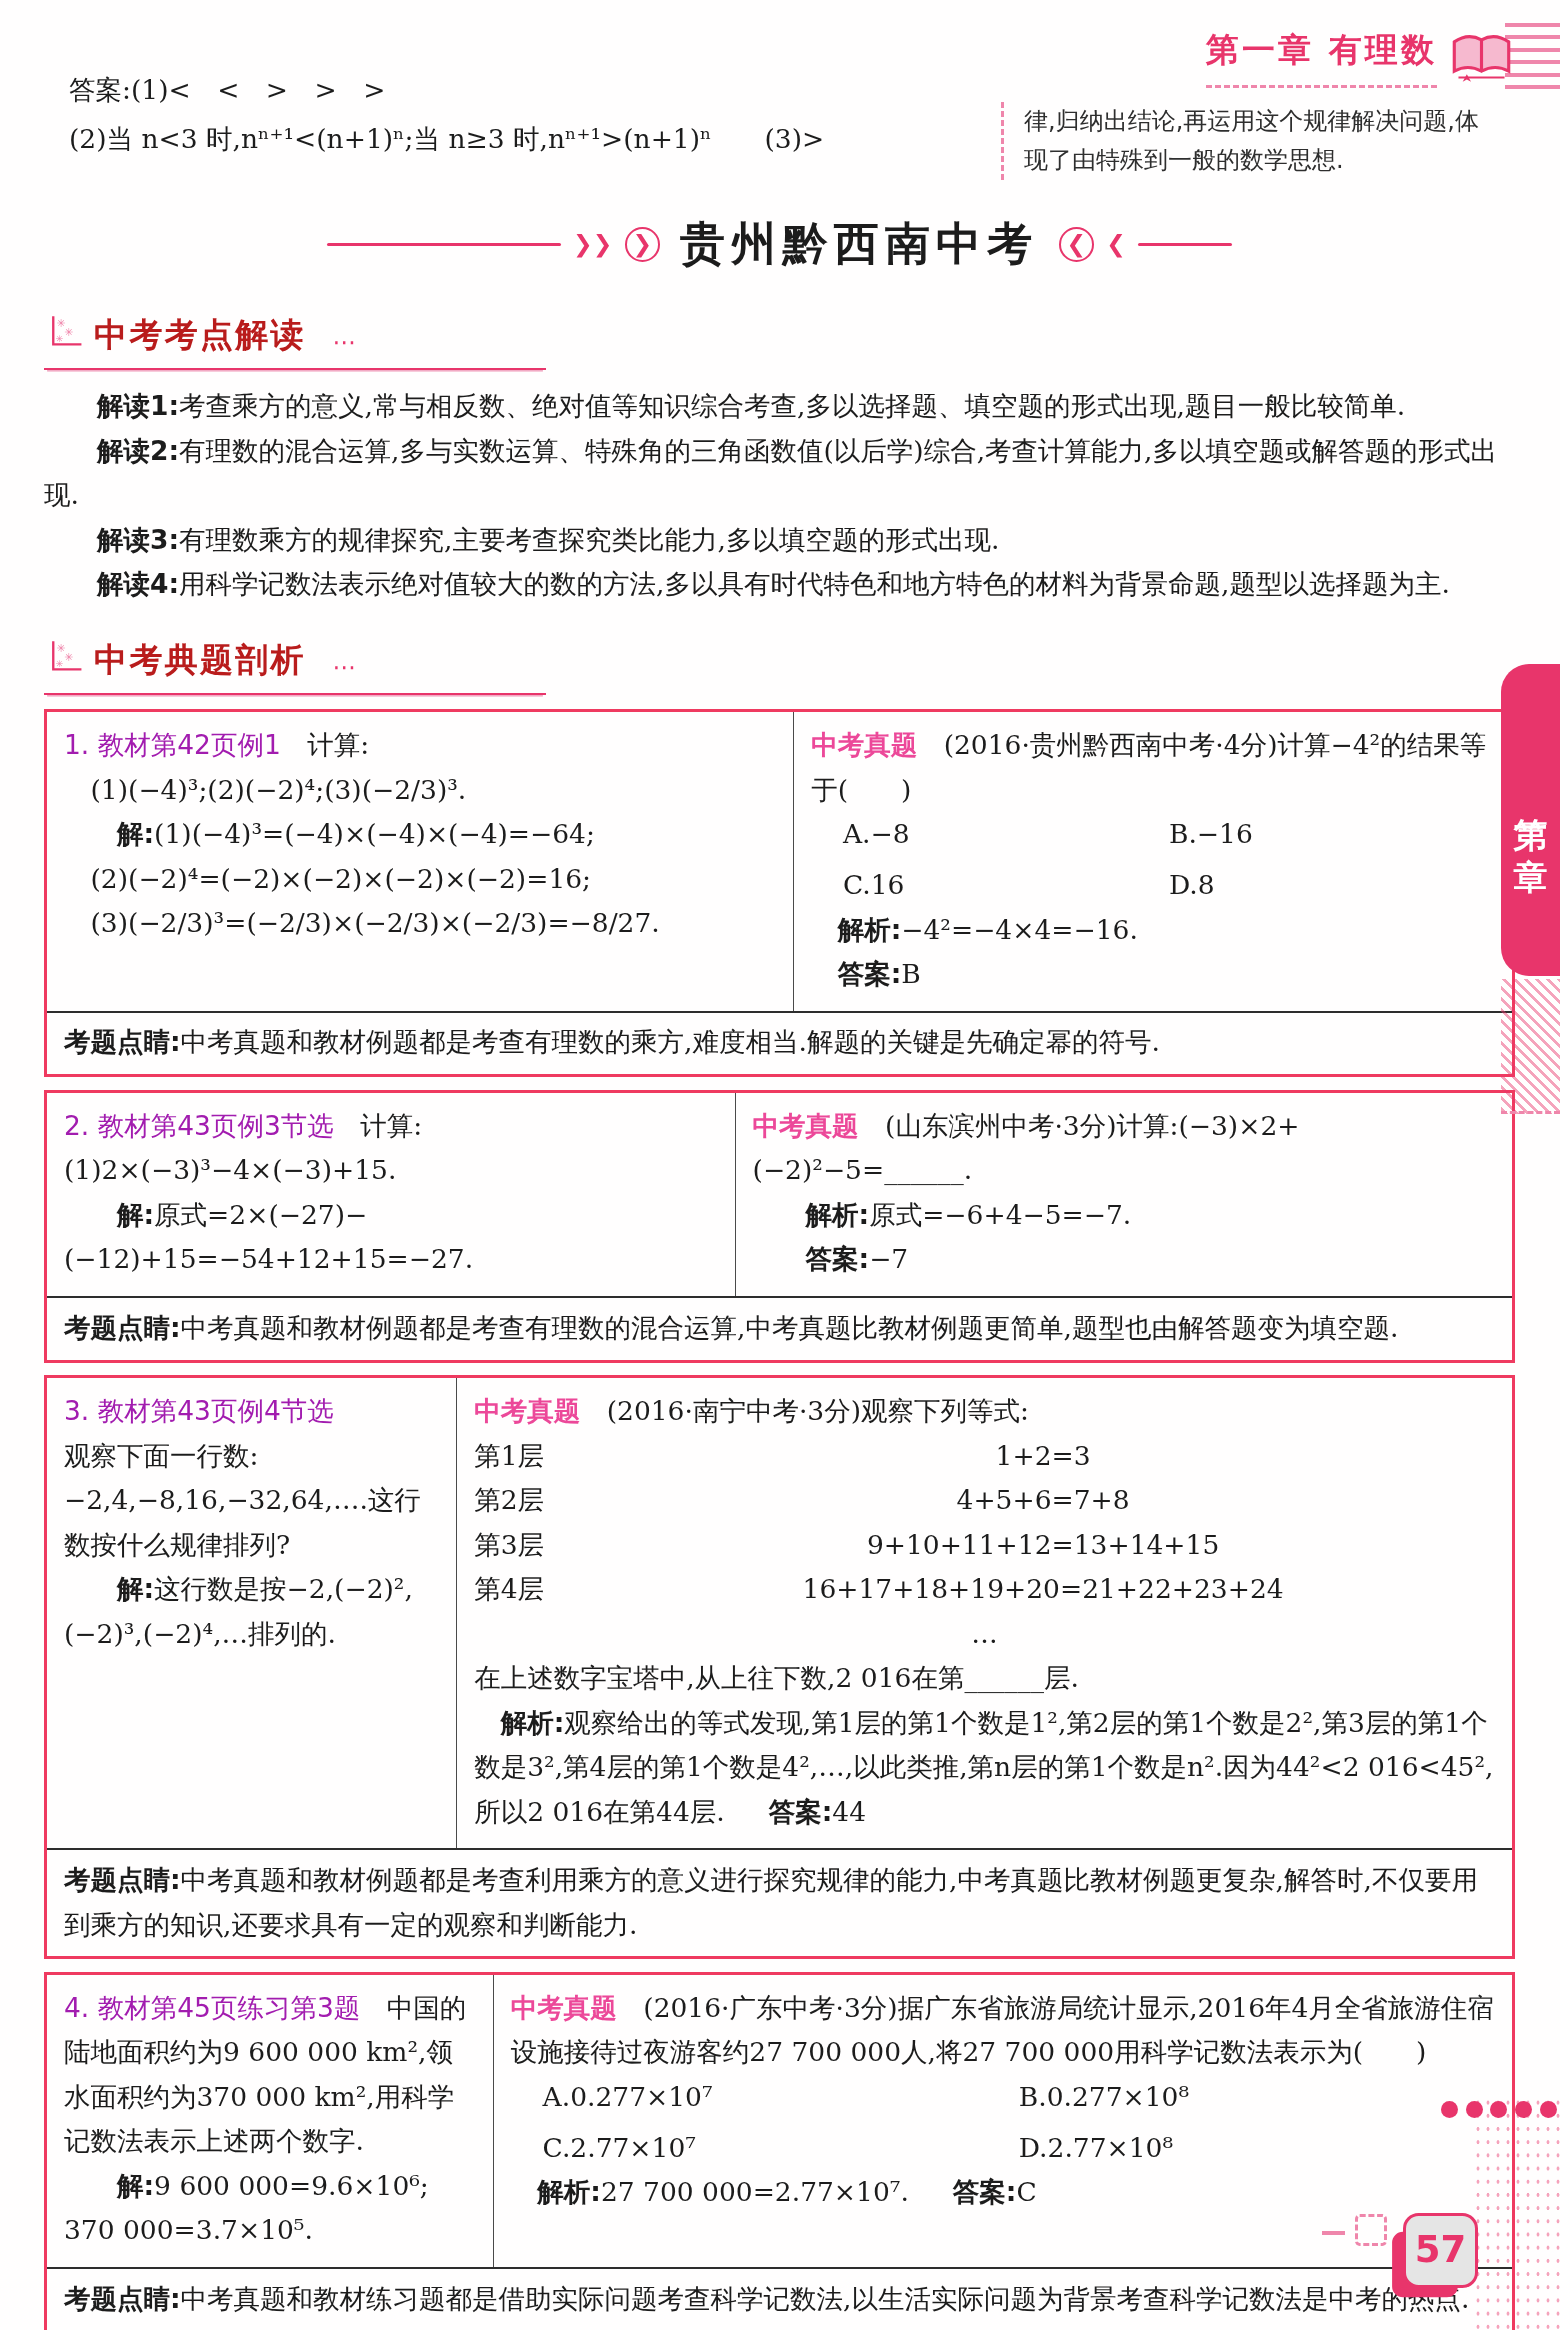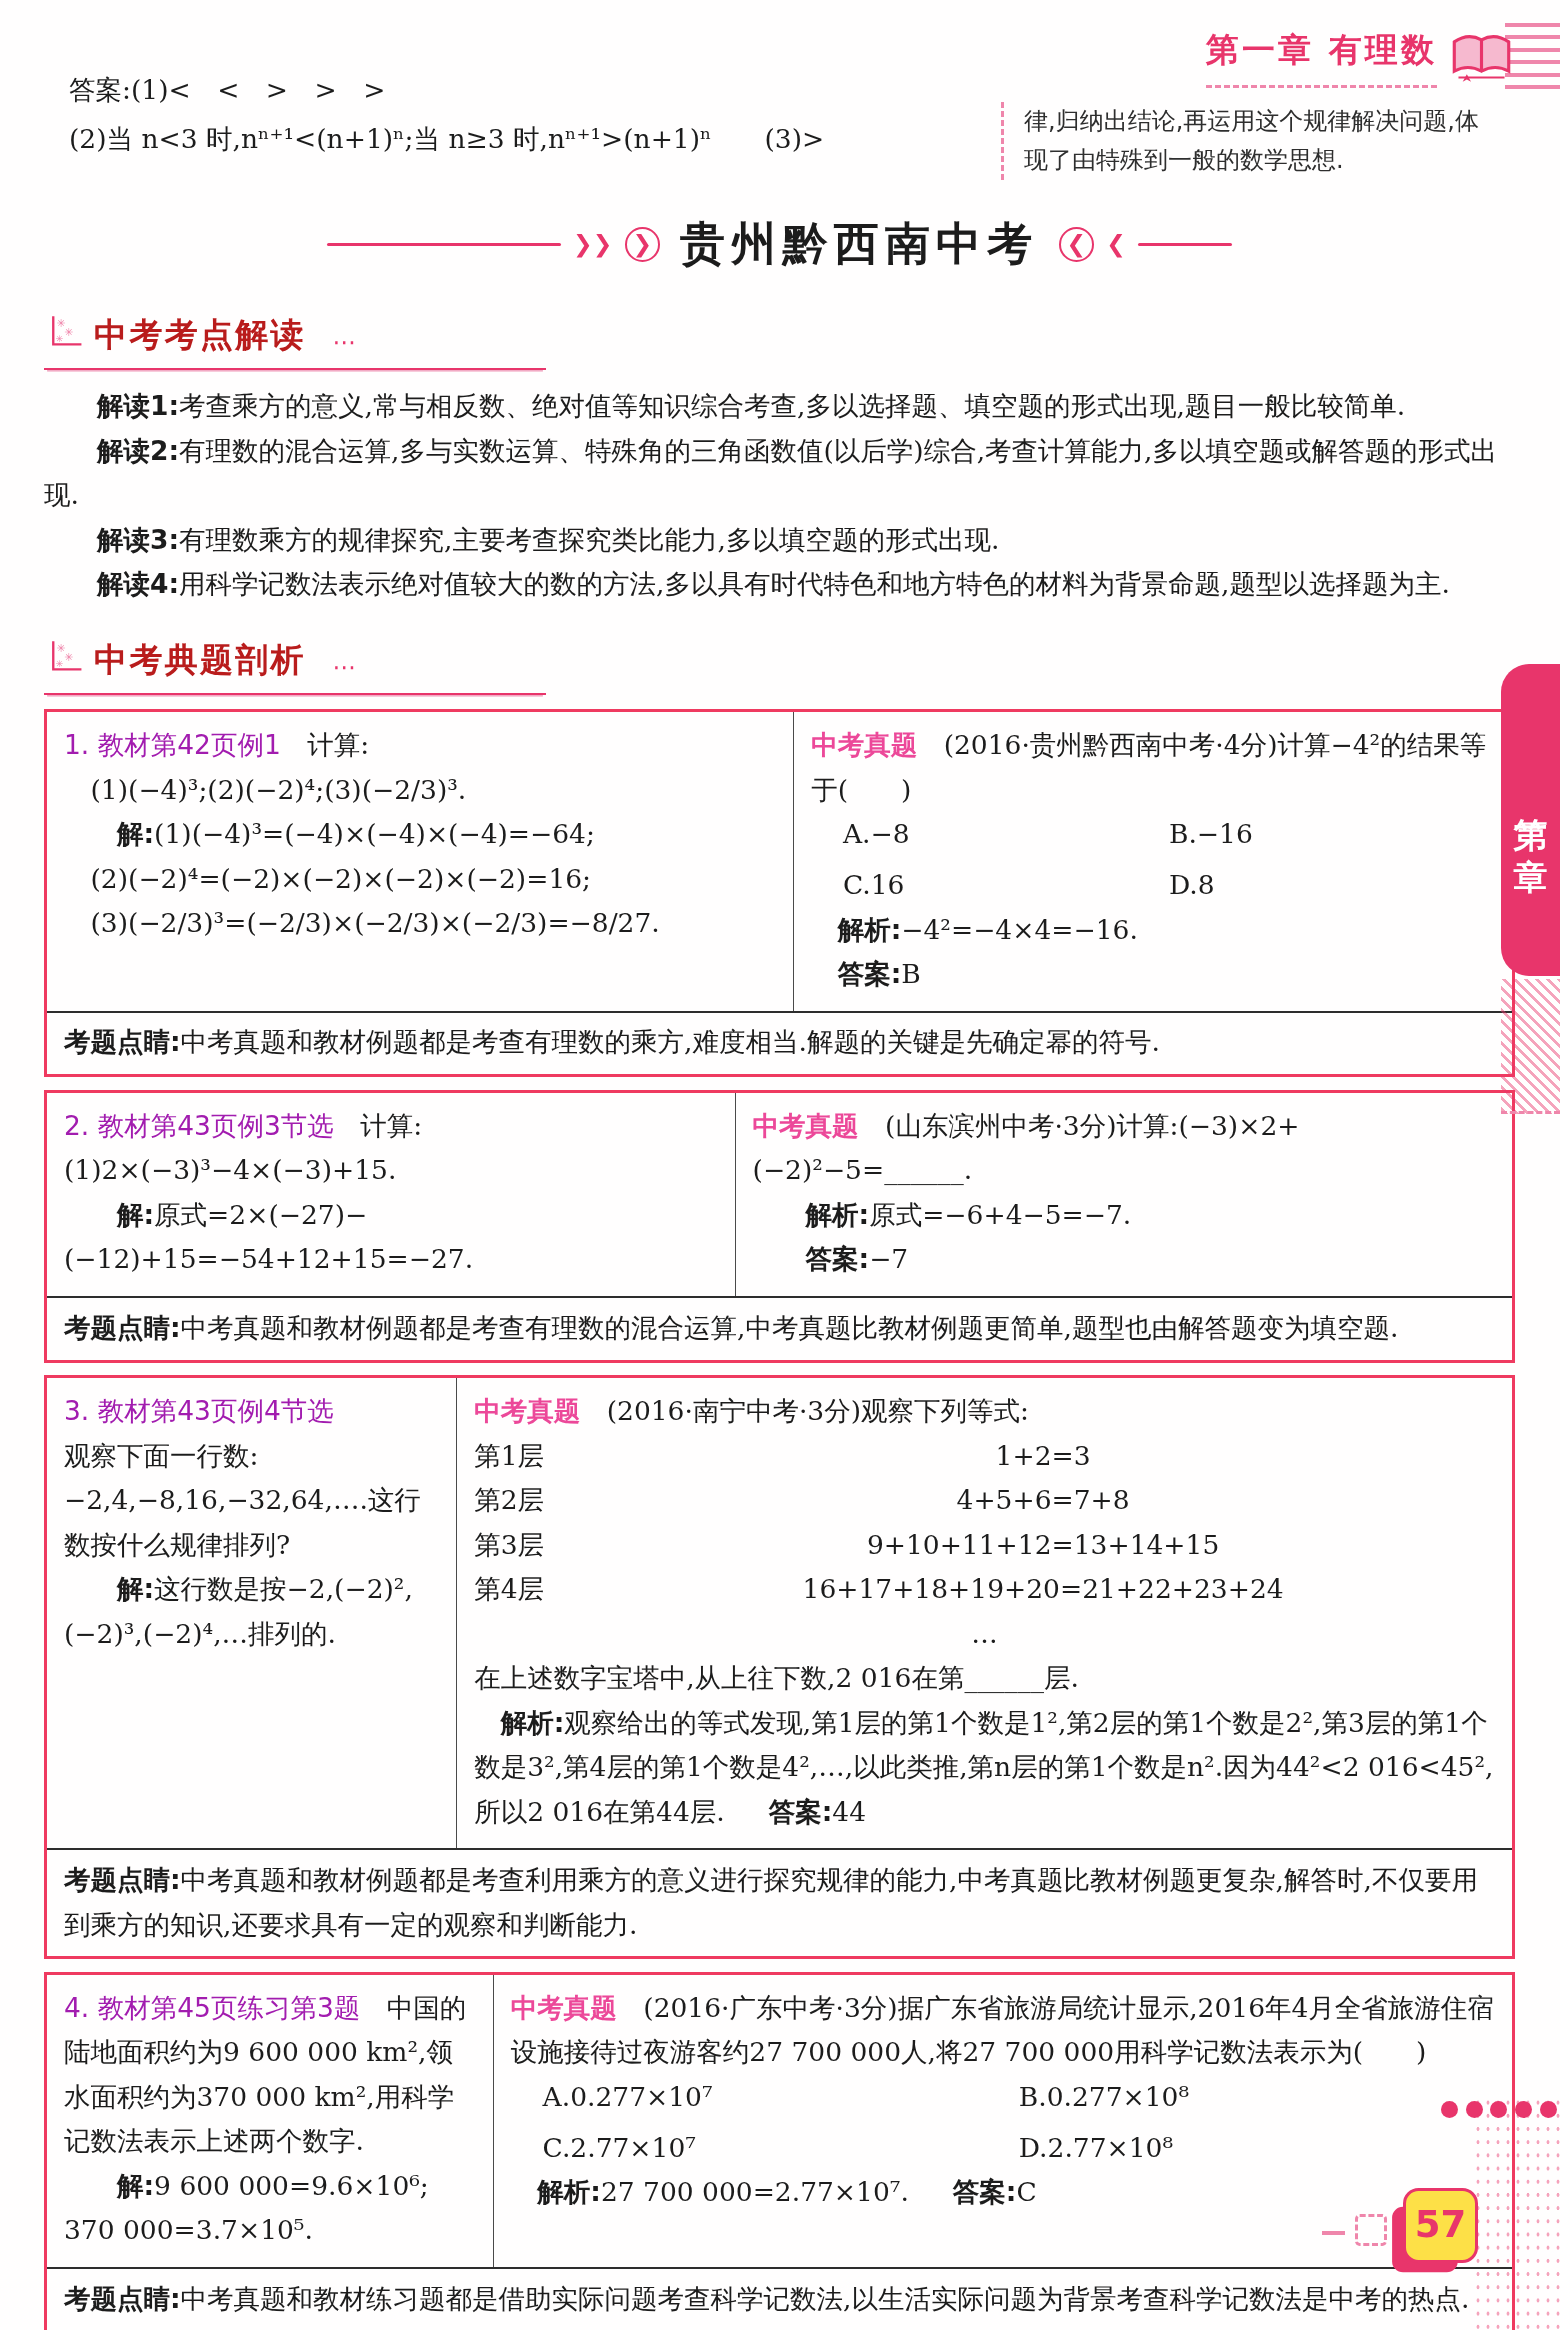--- a/index.html
+++ b/index.html
@@ -86,22 +86,22 @@
     font-family:"DejaVu Sans","Liberation Sans",sans-serif; font-weight:700;
   }
   .side-hatch{
     position:absolute; right:0; top:979px; width:59px; height:132px;
     background:repeating-linear-gradient(45deg,rgba(232,53,107,.45) 0 3.1px,transparent 3.1px 7.8px);
     border-bottom:3.1px dashed #ef86ab;
   }
 
   
   .page-num{
-    position:absolute; right:82px; bottom:67px; width:69px; height:69px;
-    background:#fde047; border:3.1px solid #e8356b; border-radius:15.6px;
+    position:absolute; right:82px; bottom:42px; width:69px; height:69px;
+    background:#e5e5e5; border:3.1px solid #e8356b; border-radius:15.6px;
     box-shadow:-15.6px 14px 0 -4.7px #e8356b;
     display:flex; align-items:center; justify-content:center;
     color:#e8356b; font-size:37px; font-family:"DejaVu Sans",sans-serif; font-weight:700;
   }
   .corner-dots{
     position:absolute; right:0; bottom:0; width:87px; height:234px;
     background-image:radial-gradient(rgba(232,53,107,.45) 1.3px, transparent 1.7px);
     background-size:10px 13.2px;
   }
   .big-dots{position:absolute; right:3.1px; bottom:212px; display:flex; gap:7.8px;}

